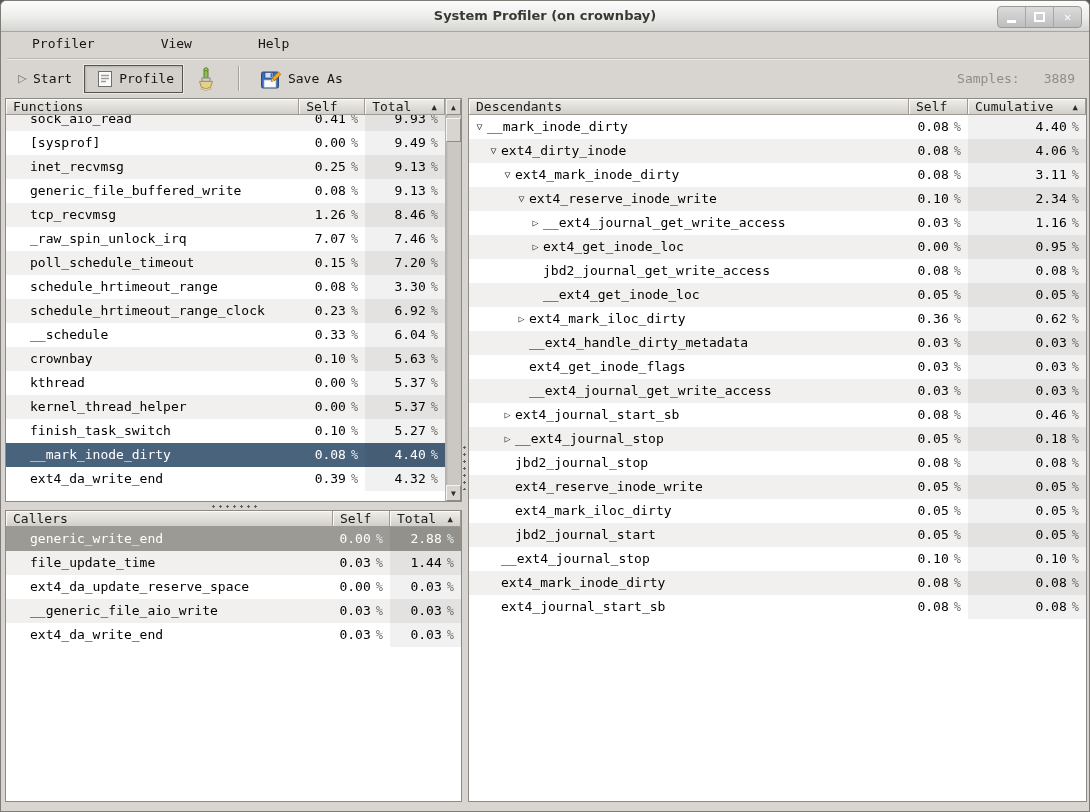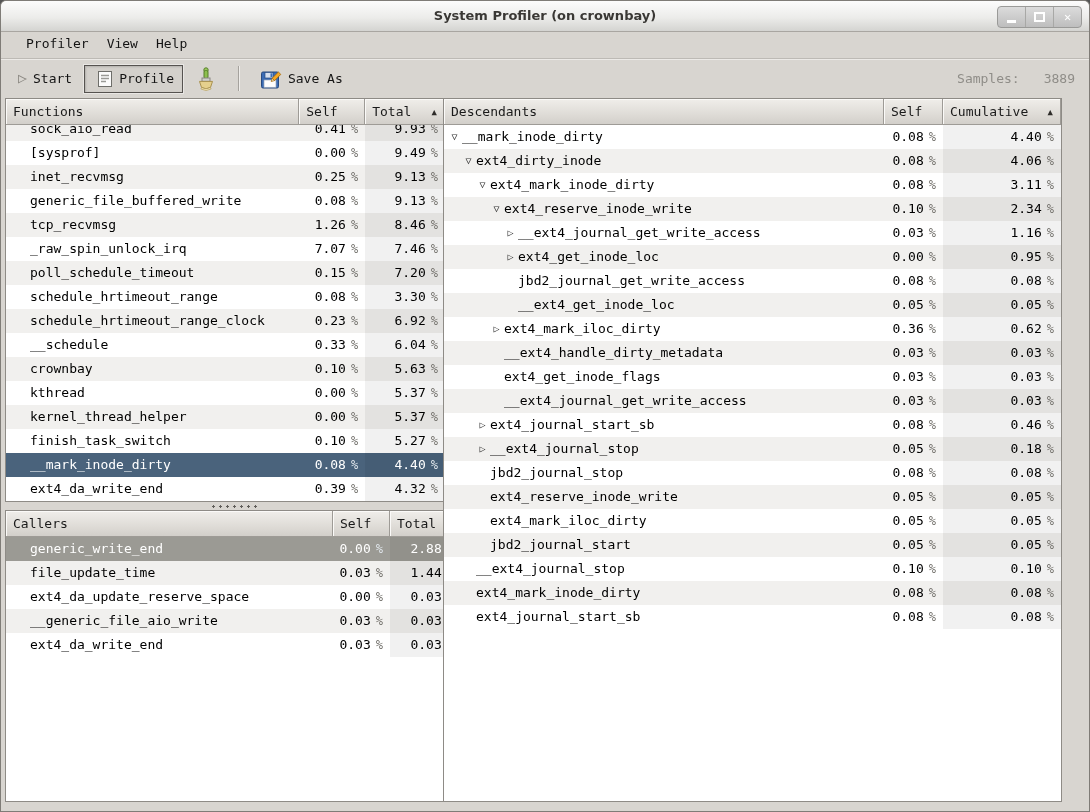--- a/index.html
+++ b/index.html
@@ -13,39 +13,39 @@
   .title{line-height:30px;text-align:center;font-family:"DejaVu Sans","Liberation Sans",sans-serif;
     font-weight:bold;font-size:13px;color:#3a3835;}
   .winbtns{position:absolute;right:7px;top:5px;display:flex;border:1px solid #9a9a98;
     border-radius:4px;overflow:hidden;background:linear-gradient(#dcdcdc,#bebebe);}
   .winbtn{width:27px;height:20px;display:flex;align-items:center;justify-content:center;color:#fff;}
   .winbtn+.winbtn{border-left:1px solid #a8a8a6;}
   .glyph-min{width:9px;height:3px;background:#fff;margin-top:9px;}
   .glyph-max{width:7px;height:6px;border:2px solid #fff;}
   .glyph-close{font-size:12px;font-weight:bold;color:#fff;line-height:1;}
   
-  .menubar{position:absolute;top:30px;left:0;right:0;height:27px;display:flex;
-    padding-left:16px;border-bottom:1px solid #bdbab5;box-shadow:0 1px 0 #eceae7;}
+  .menubar{position:absolute;top:30px;left:6px;right:0;height:27px;display:flex;
+    padding-left:16px;border-bottom:1px solid #bdbab5;box-shadow:0 1px 0 #eceae7;gap:48px;}
   .menu-item{padding:0 9px;line-height:26px;font-size:13px;color:#141414;}
   .toolbar{position:absolute;top:58px;left:0;right:0;height:39px;display:flex;
     align-items:center;padding:0 8px;gap:3px;}
   .tbtn{display:flex;align-items:center;gap:6px;padding:4px 8px;font-size:13px;color:#141414;
     border:1px solid transparent;}
   .tbtn.pressed{border:1px solid #565350;background:#d3d0cb;
     box-shadow:inset 1px 1px 2px rgba(0,0,0,.15),0 0 0 1px #e9e7e4;padding-left:12px;}
   .play-glyph{font-size:15px;color:#8a8781;line-height:1;}
   .tsep{width:1px;height:25px;background:#a5a29d;box-shadow:1px 0 0 #efedea;margin:0 9px;}
   .samples{margin-left:auto;display:flex;gap:24px;font-size:13px;color:#8f8d88;padding-right:6px;}
   
   .panel{position:absolute;background:#fff;border:1px solid #8e8b86;box-sizing:border-box;}
   .panel.functions{left:4px;top:97px;width:457px;height:404px;display:flex;}
   .fn-main{flex:1;display:flex;flex-direction:column;overflow:hidden;}
   .panel.callers{left:4px;top:509px;width:457px;height:292px;display:flex;flex-direction:column;align-items:center;}
-  .panel.desc{left:442px;top:97px;width:619px;height:704px;display:flex;flex-direction:column;}
-  .thead{display:flex;height:26px;flex:none;}
+  .panel.desc{left:467px;top:97px;width:619px;height:704px;display:flex;flex-direction:column;}
+  .thead{display:flex;height:16px;flex:none;}
   .th{box-sizing:border-box;display:flex;align-items:center;padding:0 7px;font-size:13px;color:#1a1a1a;
     background:linear-gradient(#f0eeea,#dcd9d4 70%,#d2cfca);
     border-right:1px solid #9e9b96;border-bottom:1px solid #9e9b96;
     box-shadow:inset 1px 1px 0 #fbfaf8;white-space:nowrap;overflow:hidden;}
   .sort-arrow{margin-left:auto;font-size:9px;color:#2e2c29;padding-left:6px;}
   .tbody{flex:1;overflow:hidden;}
   .row{display:flex;height:24px;}
   .row.stripe{background:#f1f0ee;}
   .row.sel{background:#4a637c;color:#fff;}
   .row.sel .pct{color:#dfe5ea;}

